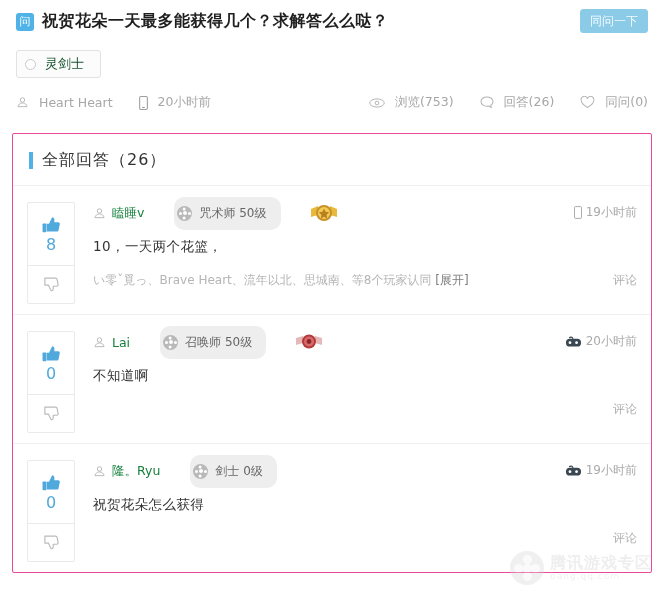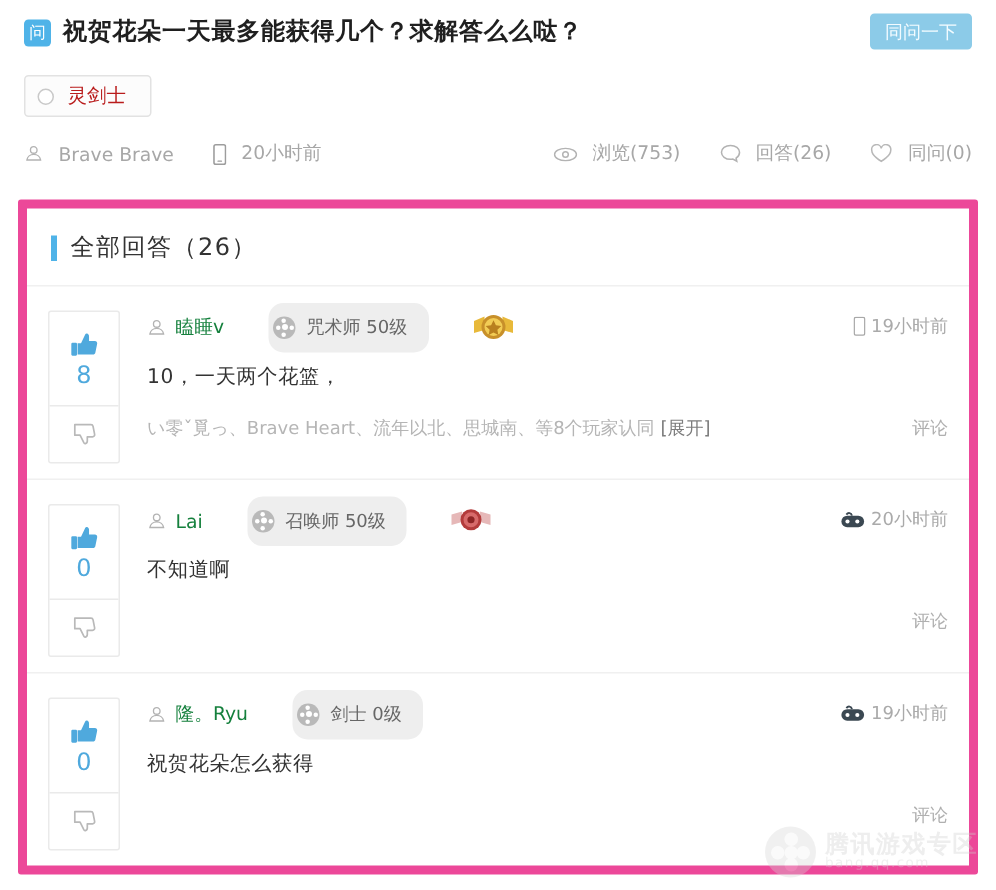--- a/index.html
+++ b/index.html
@@ -33,36 +33,36 @@
   .tag-row{padding:18px 16px 0 16px;}
   .tag{
     display:inline-flex;align-items:center;
     height:26px;border:1px solid #e2e2e2;border-radius:3px;
     background:#fcfcfc;padding:0 16px 0 8px;color:#8d8d8d;font-size:13px;
   }
   .tag-dot{
     width:9px;height:9px;border-radius:50%;
     border:1px solid #c9c9c9;background:#fff;margin-right:9px;flex:0 0 9px;
   }
-  .tag-text{color:#b91c1c;font-family:Liberation Serif, serif;}
+  .tag-text{color:#14532d;font-family:Liberation Serif, serif;}
   
   .meta-row{
     display:flex;align-items:center;
     padding:16px 16px 0 16px;color:#a7a7a7;font-size:12.5px;
   }
   .meta-left{display:flex;align-items:center;}
   .meta-right{margin-left:auto;display:flex;align-items:flex-start;}
   .meta-item{display:flex;align-items:center;margin-right:26px;}
   .meta-right .meta-item{margin-right:0;margin-left:26px;}
   .meta-item svg{margin-right:5px;}
   .m-ico{display:inline-flex;align-items:center;margin-right:5px;}
   
   .answers{
     margin:22px 12px 0 12px;
-    border:6px solid #ec4899;
+    border:1px solid #ec4899;
     background:#fff;
     border-radius:2px;
     min-height:430px;
   }
   .answers-head{
     display:flex;align-items:center;
     padding:16px 0 14px 16px;
   }
   .accent-bar{width:4px;height:17px;background:#4fb3e8;margin-right:9px;}
   .answers-title{font-size:16px;color:#333;letter-spacing:1px;}
@@ -170,21 +170,21 @@
 </div>
 
 <div class="meta-row">
   <div class="meta-left">
     <div class="meta-item">
       <span class="m-ico">
         <svg width="13" height="13" viewBox="0 0 16 16">
             <path d="M8 2.2a2.7 2.7 0 1 0 0 5.4 2.7 2.7 0 0 0 0-5.4zm0 6.3c-3 0-5.2 2.1-5.6 4.6h11.2C13.2 10.6 11 8.5 8 8.5z" fill="none" stroke="#b3b3b3" stroke-width="1.1"></path>
           </svg>
       </span>
-      <span>Brave Brave</span>
+      <span>Heart Heart</span>
     </div>
     <div class="meta-item">
       <span class="m-ico">
         <svg width="9" height="14" viewBox="0 0 10 16">
             <rect x="0.6" y="0.6" width="8.8" height="14.8" rx="1.4" fill="none" stroke="#9d9d9d" stroke-width="1.2"></rect>
             <rect x="3.2" y="12.6" width="3.6" height="1" rx="0.5" fill="#9d9d9d"></rect>
           </svg>
       </span>
       <span>20小时前</span>
     </div>

